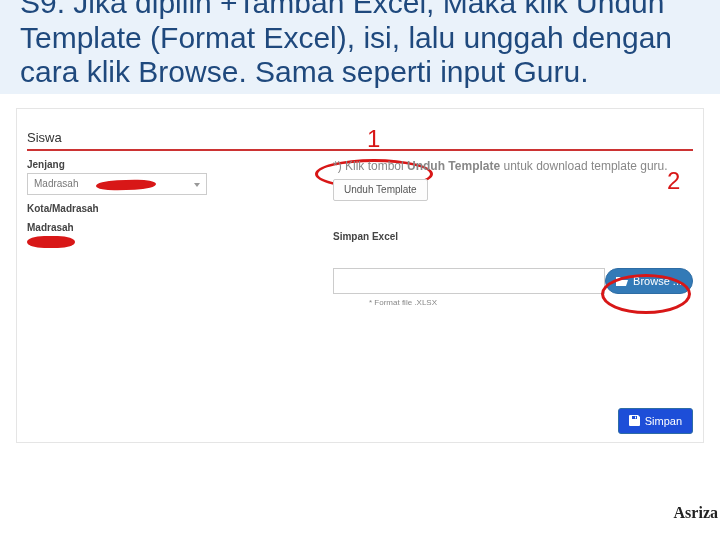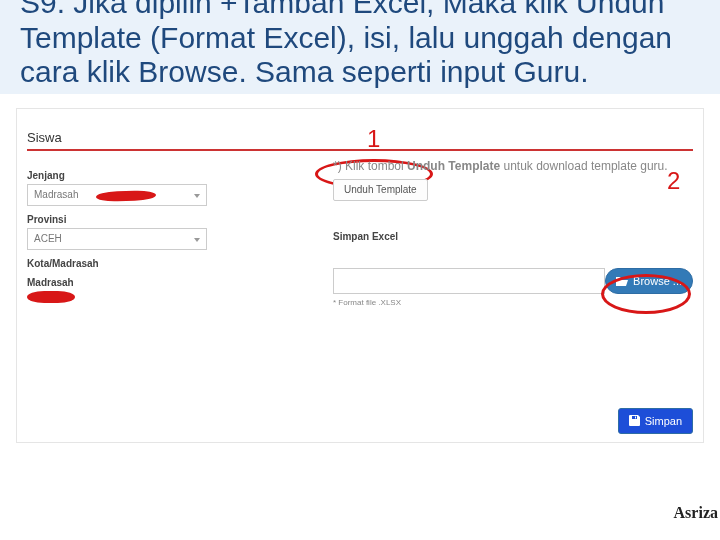--- a/index.html
+++ b/index.html
@@ -4,21 +4,21 @@
 <style>
   * { box-sizing: border-box; margin: 0; padding: 0; }
   html, body { width: 720px; height: 540px; font-family: Arial, Helvetica, sans-serif; background: #fff; overflow: hidden; }
   .slide { width: 720px; height: 540px; position: relative; }
   .title-band { background: #eaf2fa; padding: 0 20px 4px 20px; }
   .title-text { font-family: "Segoe UI Light", "Segoe UI", Arial, sans-serif; font-size: 30px; line-height: 1.15; color: #1f497d; font-weight: 300; margin-top: -14px; }
   .panel { margin: 14px 16px 0 16px; border: 1px solid #e5e5e5; background: #fff; position: relative; padding: 21px 10px 40px 10px; height: 335px; }
   .panel-title { font-size: 13px; color: #333; margin-bottom: 4px; }
   .rule { height: 2px; background: #cc3333; margin-bottom: 8px; }
   .cols { display: flex; gap: 26px; }
-  .col-left { flex: 0 0 280px; margin-top: 11px; }
+  .col-left { flex: 0 0 280px; }
   .col-right { flex: 1; position: relative; }
   .field { margin-bottom: 8px; }
   .label { font-size: 10px; font-weight: bold; color: #444; margin-bottom: 3px; }
   .input { height: 22px; border: 1px solid #ccc; background: #fff; font-size: 10px; color: #777; padding: 0 6px; display: flex; align-items: center; position: relative; width: 180px; }
   .dropdown::after { content: ""; position: absolute; right: 6px; top: 9px; border-left: 3px solid transparent; border-right: 3px solid transparent; border-top: 4px solid #999; }
   .redact { position: absolute; background: #d81717; border-radius: 50% / 70%; }
   .r1 { width: 60px; height: 10px; left: 68px; top: 6px; transform: rotate(-2deg); }
   .r2 { width: 22px; height: 12px; left: 84px; top: 4px; }
   .r3 { width: 48px; height: 12px; left: 0; top: 0; }
   .madrasah-redact { position: relative; height: 16px; width: 60px; }
@@ -27,21 +27,21 @@
   .circle { position: absolute; border: 3px solid #d81717; border-radius: 50%; pointer-events: none; }
   .circle1 { width: 118px; height: 30px; left: 298px; top: 50px; }
   .numtag { position: absolute; font-family: Arial, sans-serif; font-size: 24px; color: #d81717; font-weight: normal; }
   .num1 { left: 350px; top: 16px; }
   .num2 { left: 650px; top: 58px; }
   .upload-row { display: flex; align-items: stretch; margin-top: 26px; }
   .upload-input { flex: 1; height: 26px; border: 1px solid #ccc; background: #fff; }
   .btn-browse { display: inline-flex; align-items: center; gap: 5px; height: 26px; border: 1px solid #2e6da4; background: #337ab7; color: #fff; font-size: 11px; padding: 0 10px; border-radius: 13px; cursor: pointer; position: relative; }
   .folder-icon svg { display: block; }
   .circle2 { width: 90px; height: 40px; right: 2px; top: 115px; }
-  .hint { font-size: 8px; color: #888; margin-top: 4px; }
+  .hint { font-size: 8px; color: #888; margin-top: 4px; margin-left: 36px; }
   .btn-save { position: absolute; right: 10px; bottom: 8px; display: inline-flex; align-items: center; gap: 5px; height: 26px; background: #1d4ed8; border: 1px solid #2e6da4; color: #fff; font-size: 11px; padding: 0 10px; border-radius: 3px; cursor: pointer; }
   .save-icon svg { display: block; }
   .footer { position: absolute; right: 2px; bottom: 4px; font-family: "Times New Roman", serif; font-size: 16px; color: #222; font-weight: bold; }
 </style>
 </head>
 <body>
 
 <div class="slide">
   <div class="title-band">
     <div class="title-text">S9. Jika dipilih +Tambah Excel, Maka klik Unduh Template (Format Excel), isi, lalu unggah dengan cara klik Browse. Sama seperti input Guru.</div>
@@ -55,26 +55,20 @@
     <div class="numtag num2">2</div>
     <div class="circle circle1"></div>
 
     <div class="cols">
       <div class="col-left">
         <div class="field">
           <div class="label">Jenjang</div>
           <div class="input dropdown">
             <span>Madrasah</span>
             <span class="redact r1"></span>
-          </div>
-        </div>
-        <div class="field">
-          <div class="label">Provinsi</div>
-          <div class="input dropdown">
-            <span>ACEH</span>
           </div>
         </div>
         <div class="field">
           <div class="label">Kota/Madrasah</div>
         </div>
         <div class="field">
           <div class="label">Madrasah</div>
           <div class="madrasah-redact">
             <span class="redact r3"></span>
           </div>

